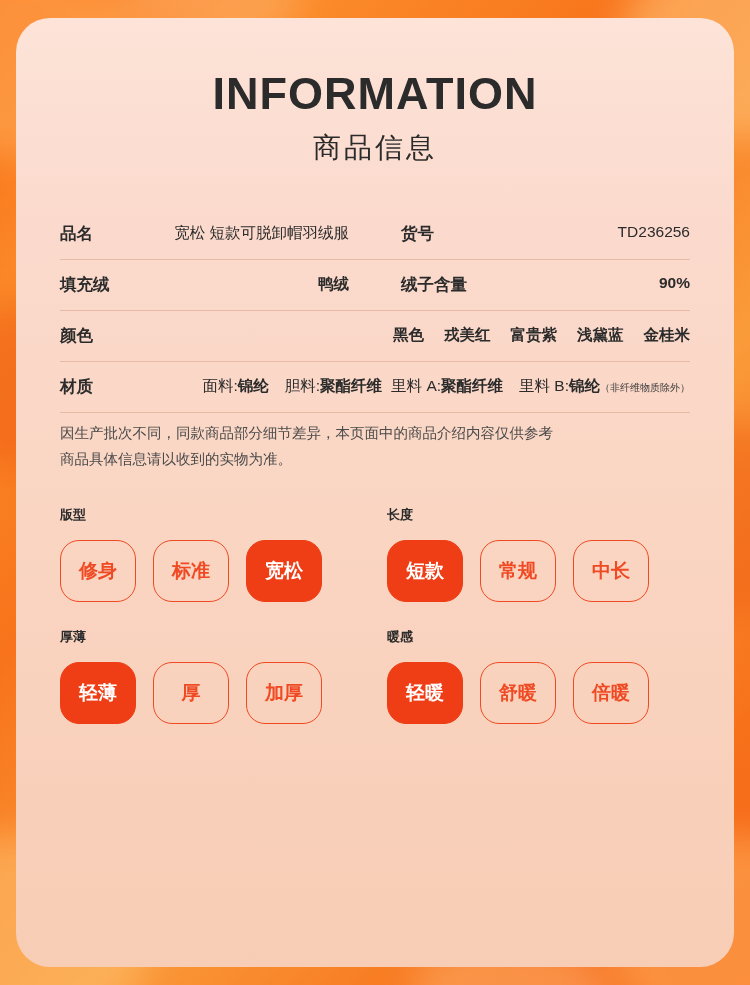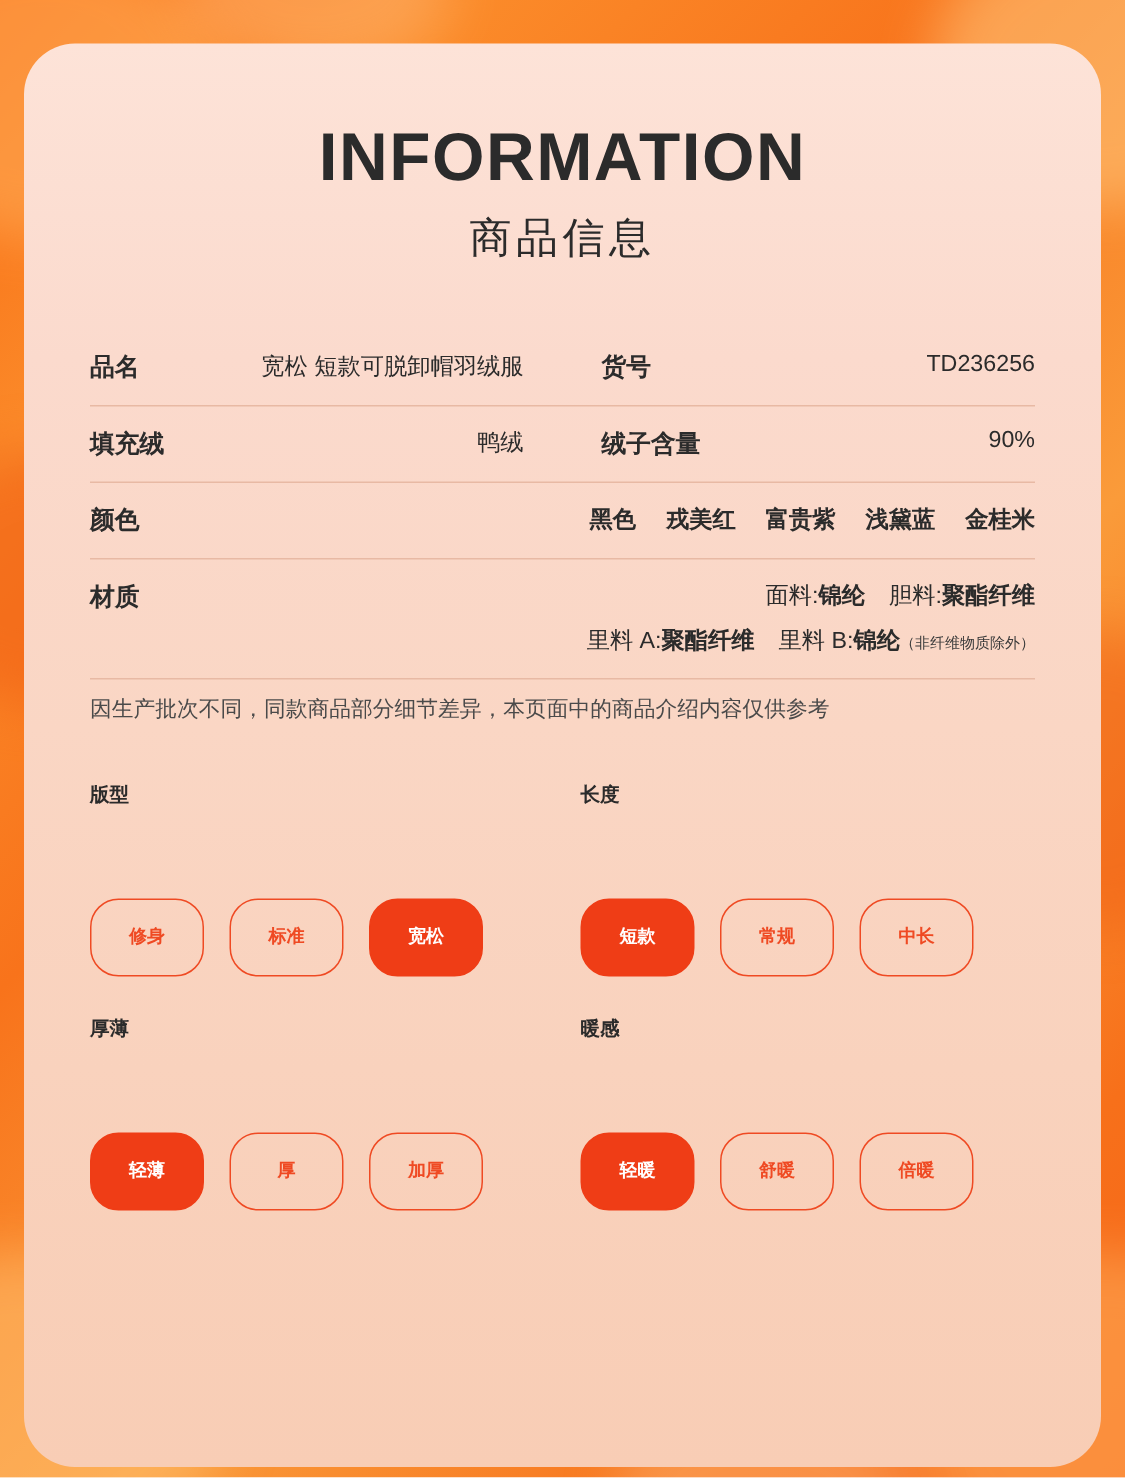--- a/index.html
+++ b/index.html
@@ -31,21 +31,21 @@
   .blob.b3 { width: 260px; height: 210px; left: -110px; bottom: -60px; background: #ffc070; }
   .blob.b4 { width: 220px; height: 190px; right: -90px; top: -50px; background: #ffc97f; }
   .blob.b5 { width: 200px; height: 200px; right: -80px; top: 420px; background: #ef5a12; opacity:.45;}
   .blob.b6 { width: 250px; height: 220px; right: -110px; bottom: -70px; background: #ffb15c; }
   .blob.b7 { width: 180px; height: 120px; left: 120px; top: -70px; background: #ffd29a; opacity:.35;}
   .blob.b8 { width: 200px; height: 120px; right: 140px; bottom: -70px; background: #ffd29a; opacity:.35;}
 
   .card {
     position: absolute;
     left: 16px;
-    top: 29px;
+    top: 18px;
     width: 718px;
     height: 949px;
     border-radius: 34px;
     background: linear-gradient(180deg, #fde3d8 0%, #fbdacd 22%, #fad6c4 48%, #f9d2bd 72%, #f8cdb5 100%);
     box-sizing: border-box;
     padding: 0 44px;
     overflow: hidden;
   }
 
   .title-block {
@@ -92,34 +92,33 @@
     font-weight: 700;
     color: #2b2b2b;
     white-space: nowrap;
   }
   .value {
     font-size: 15.5px;
     color: #2b2b2b;
     text-align: right;
     font-weight: 400;
   }
-  .value.bold { font-weight: 400; margin-left: 48px; }
+  .value.bold { font-weight: 700; margin-left: 48px; }
   .colors {
     display: flex;
     gap: 20px;
     font-size: 15.5px;
     font-weight: 700;
     color: #2b2b2b;
     justify-content: flex-end;
     flex-wrap: nowrap;
     margin-left: 32px;
   }
   .material-lines {
     display: flex;
-    flex-direction: column;
     align-items: flex-end;
     gap: 9px;
   }
   .material-line {
     font-size: 15.5px;
     color: #2b2b2b;
     white-space: nowrap;
   }
   .material-line .mkey { font-weight: 400; }
   .material-line .mval { font-weight: 700; }
@@ -149,32 +148,31 @@
     font-weight: 700;
     color: #2b2b2b;
     margin-bottom: 16px;
   }
   .pills {
     display: flex;
     gap: 17px;
   }
   .pill {
     width: 76px;
-    height: 52px;
+    height: 62px;
     border-radius: 19px;
     border: 1.6px solid #ef4a23;
     color: #ef4a23;
     background: transparent;
     display: flex;
     align-items: center;
     justify-content: center;
-    font-size: 12px;
+    font-size: 19px;
     font-weight: 700;
     box-sizing: border-box;
-    margin-top: 44px;
   }
   .pill.active {
     background: #ef3d16;
     border-color: #ef3d16;
     color: #ffffff;
   }
 </style>
 </head>
 <body>
 
@@ -244,20 +242,21 @@
             </span>
           </span>
         </div>
       </div>
 
       <div class="divider"></div>
     </div>
 
     <div class="note">
       <div>因生产批次不同，同款商品部分细节差异，本页面中的商品介绍内容仅供参考</div>
+      <div>商品具体信息请以收到的实物为准。</div>
     </div>
 
     <div class="options">
 
       <div>
         <div class="opt-group-title">版型</div>
         <div class="pills">
           <div class="pill">修身</div>
           <div class="pill">标准</div>
           <div class="pill active">宽松</div>

